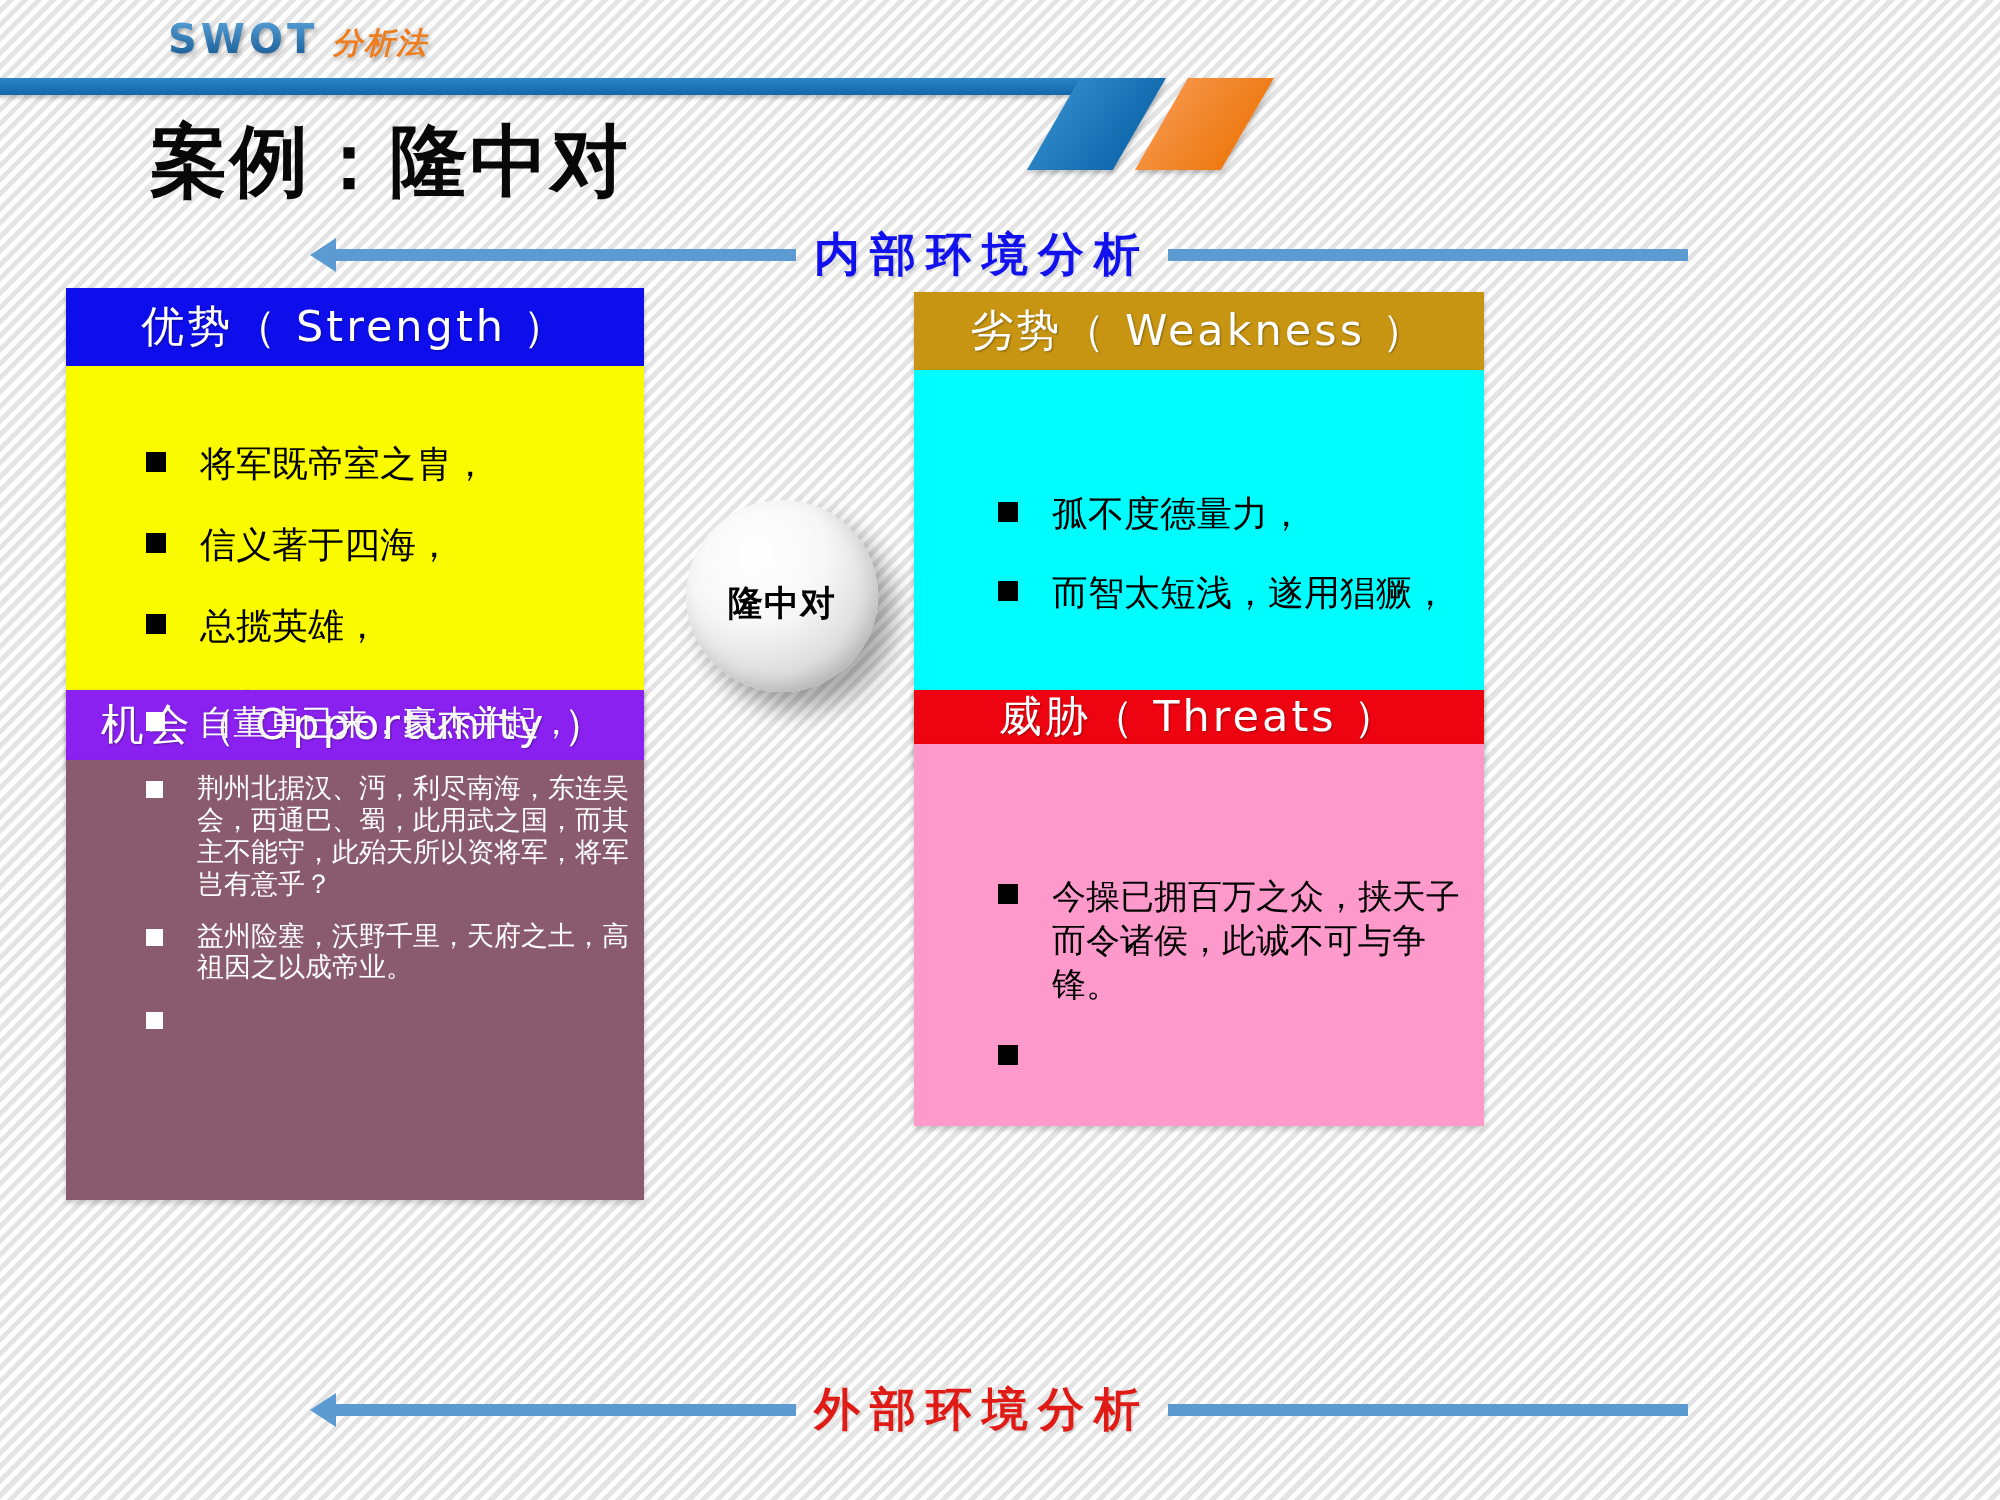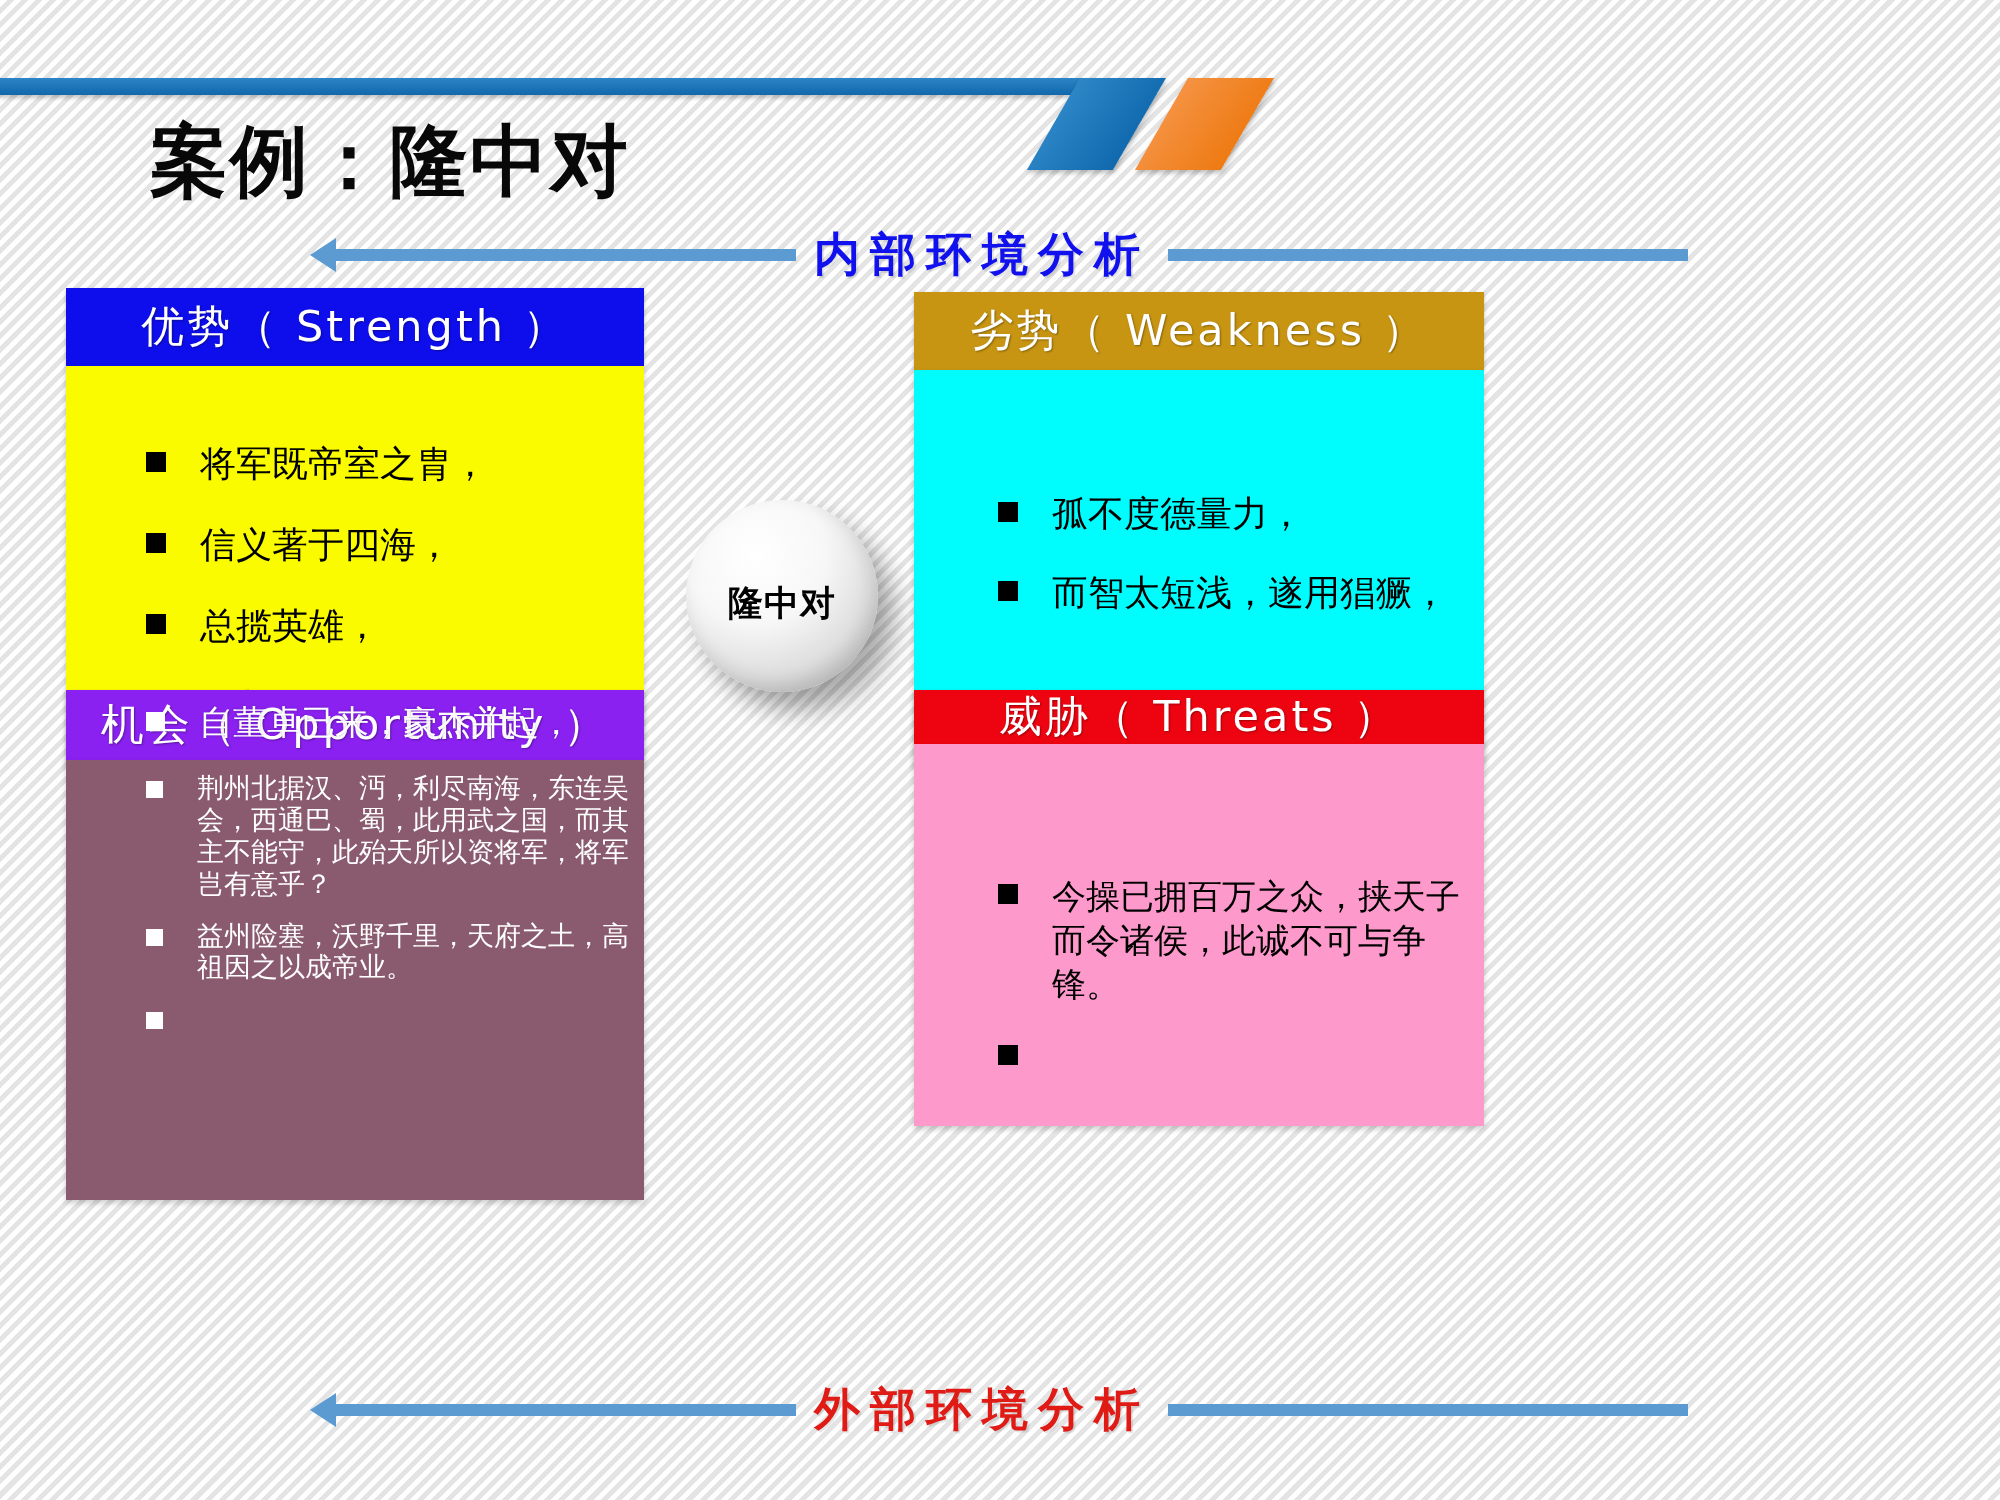--- a/index.html
+++ b/index.html
@@ -162,20 +162,24 @@
   #center-circle .ctext {
     font-family:"DejaVu Sans",sans-serif;
     font-weight:bold; font-size:35px; color:#000; letter-spacing:1px;margin-top:14px;
   }
 </style>
 </head>
 <body>
 
 <div id="slide">
 
+  <div id="logo">
+    <span class="swot">SWOT</span>
+    <span class="cn">分析法</span>
+  </div>
 
   <div class="topbar"></div>
   <div class="para blue"></div>
   <div class="para orange"></div>
 
   <div id="title">案例：隆中对</div>
 
   <div class="arrowrow" id="arrow-internal">
     <span class="head"></span>
     <span class="shaft left"></span>

